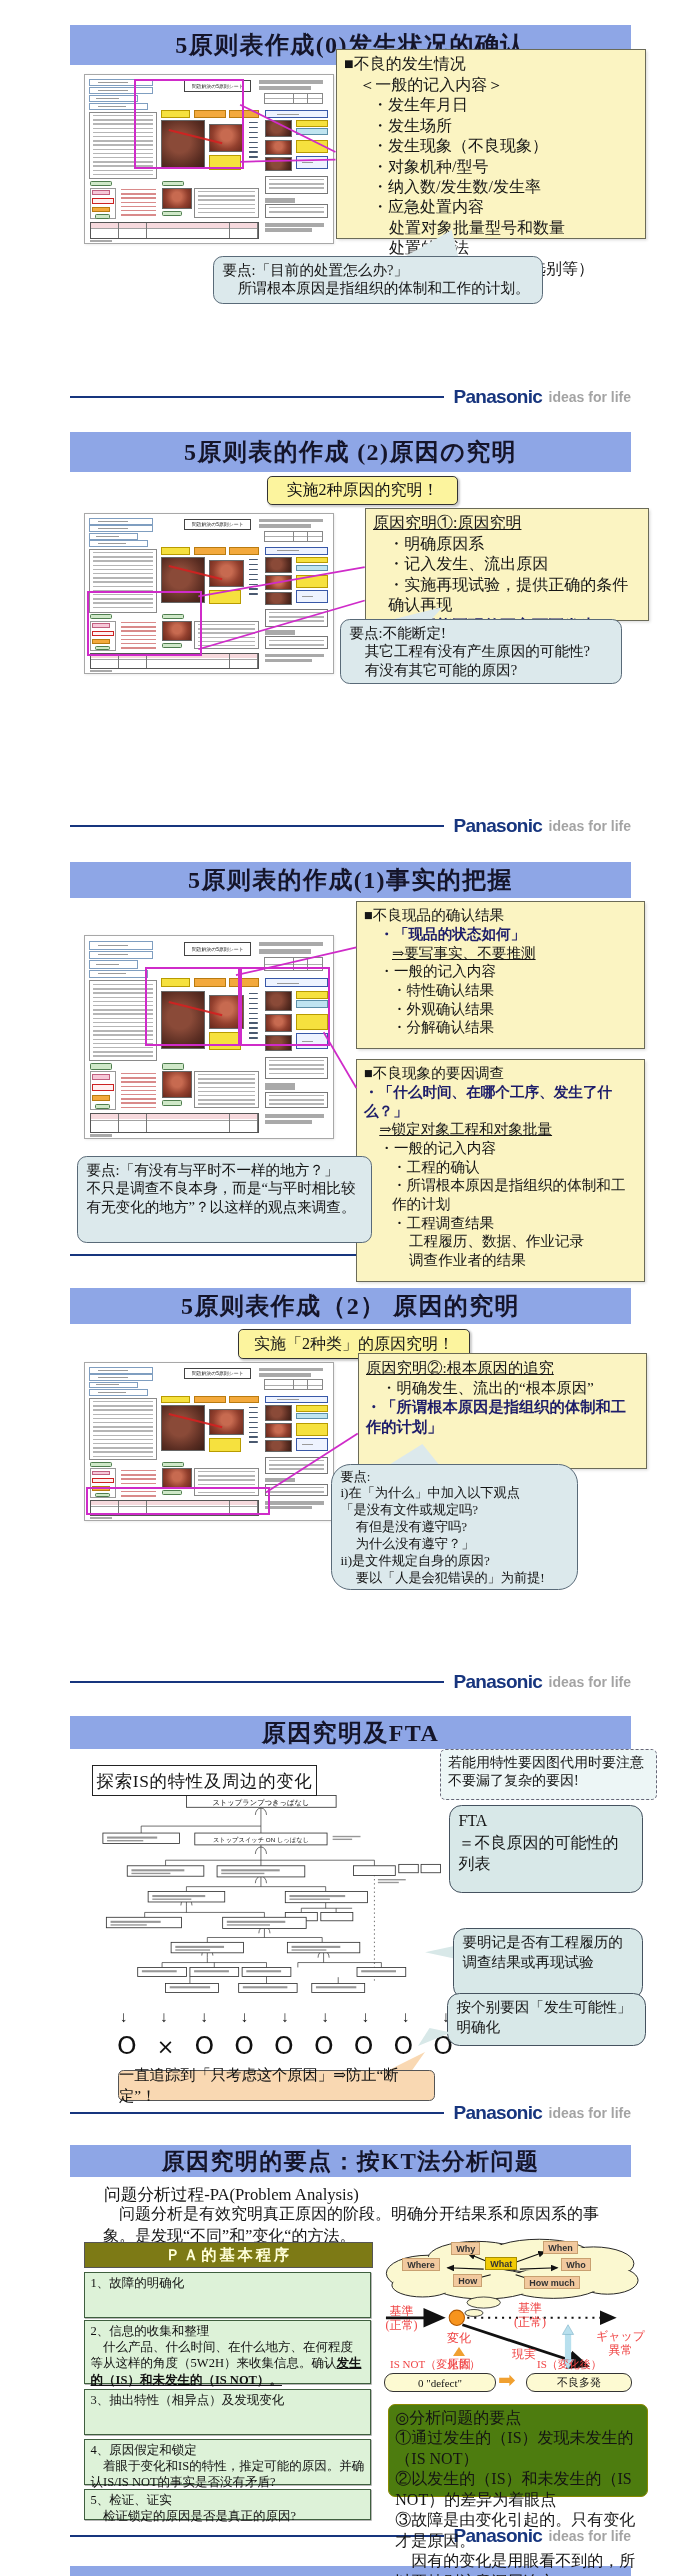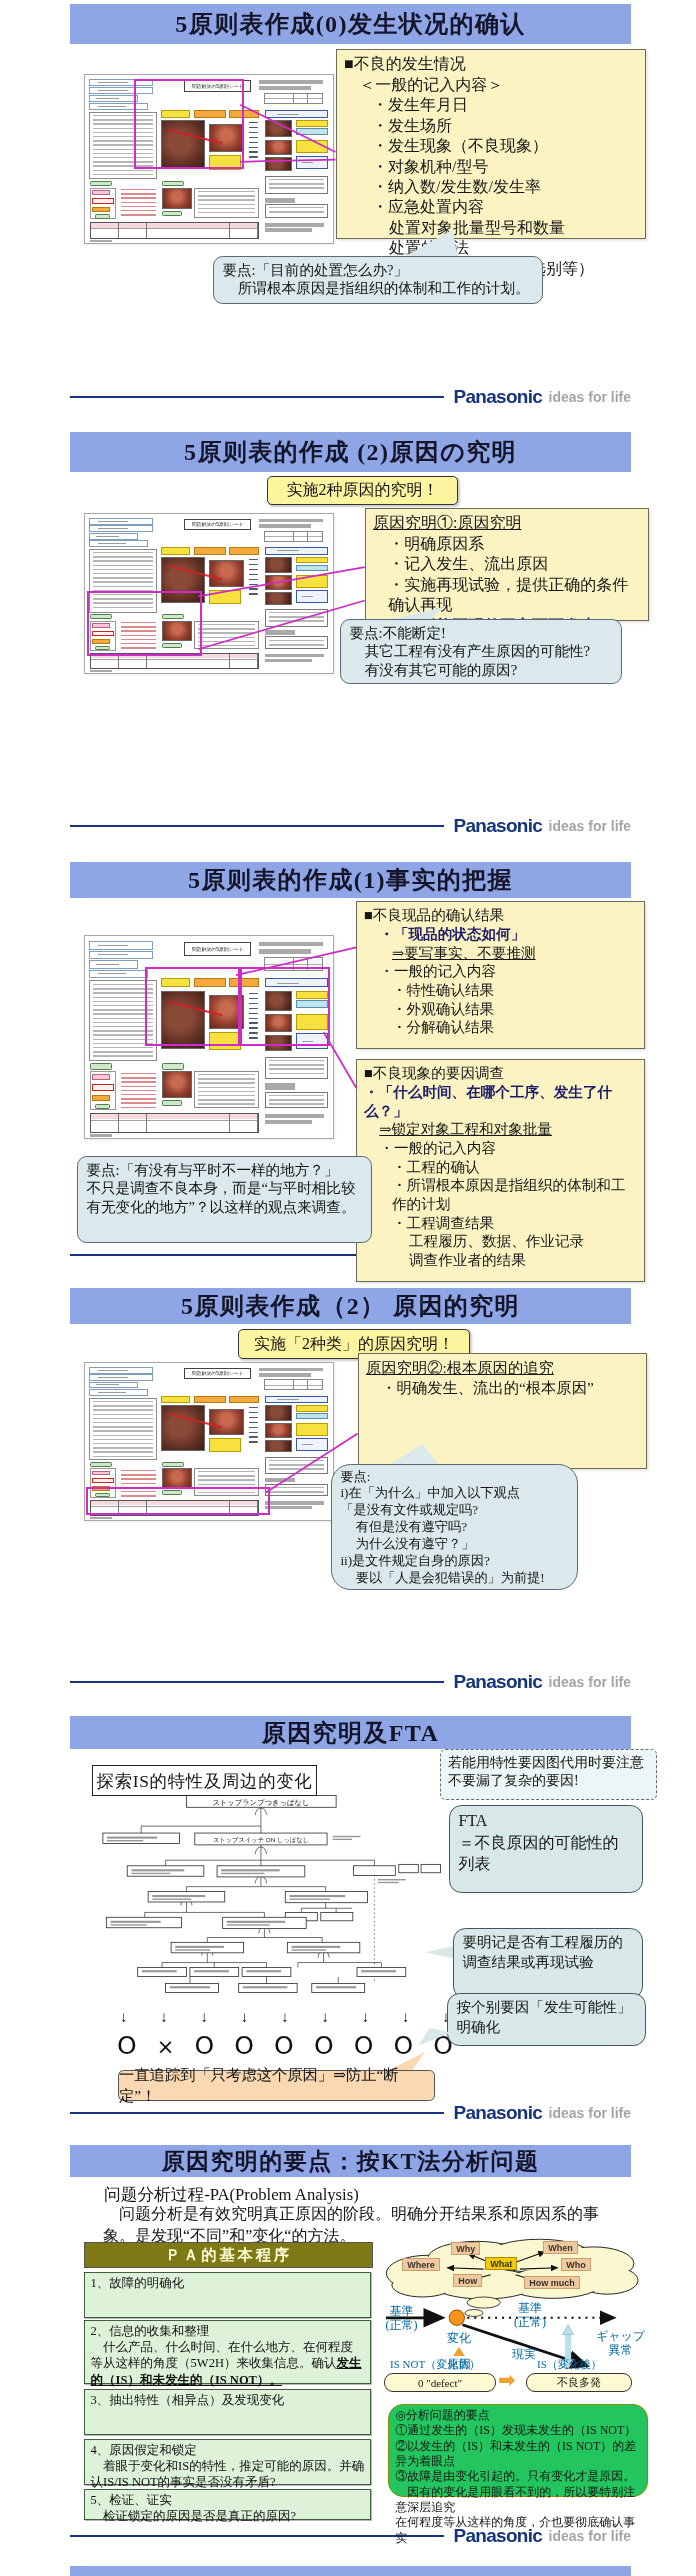--- a/index.html
+++ b/index.html
@@ -75,39 +75,39 @@
   
   .pahdr{position:absolute;left:84px;width:287px;background:#7d7a15;color:#ffffd8;border:0.7px solid #555;
          display:flex;align-items:center;justify-content:center;font-size:15.3px;font-weight:bold;
          letter-spacing:2.8px;z-index:2}
   .step{position:absolute;left:84px;width:287px;background:#ddf2d8;border:0.7px solid #3f5f3f;
         font-size:12.5px;line-height:1.3;padding:2.1px 5.6px;color:#111;box-shadow:0.7px 0.7px 0 #999;z-index:2;box-sizing:border-box}
   .step .em{font-weight:bold;text-decoration:underline}
   .cl{position:absolute;background:#f2c99e;border:0.7px solid #c8a070;font:bold 9px "Liberation Sans",sans-serif;
       padding:0.7px 4.2px;color:#333;z-index:3}
   .cl.gold{background:#f2cb05;border-color:#a89000}
-  .dl{position:absolute;font-size:12px;color:#0369a1;white-space:pre-line;text-align:center;line-height:1.15;z-index:3}
+  .dl{position:absolute;font-size:12px;color:#ef4444;white-space:pre-line;text-align:center;line-height:1.15;z-index:3}
   .pill{position:absolute;background:#fdfad2;border:1px solid #333;border-radius:9px;display:flex;
         align-items:center;justify-content:center;font-size:11px;z-index:3}
   .blockarrow{position:absolute;color:#f0a030;font:bold 21px "DejaVu Sans",sans-serif;z-index:3}
   .uptri{position:absolute;width:0;height:0;border-left:6.3px solid transparent;border-right:6.3px solid transparent;
          border-bottom:9px solid #f0a030;z-index:3}
-  .ptsbox{position:absolute;background:#22c55e;border:1.4px solid #8a8a00;border-radius:15px;
-          padding:2.8px 6.3px;font-size:12px;line-height:1.32;z-index:3}
+  .ptsbox{position:absolute;background:#4d7c0f;border:1.4px solid #8a8a00;border-radius:7px;
+          padding:2.8px 6.3px;font-size:16px;line-height:1.32;z-index:3}
   .sub{position:absolute;font-size:16.7px;z-index:2}
   .para{position:absolute;font-size:16px;line-height:1.35;z-index:2;white-space:pre-line}
   .partbar{position:absolute;left:70px;width:561px;top:2566px;height:9.7px;background:#8ea6e6}
 </style>
 </head>
 <body>
 
 <div class="page">
 
   <div class="slide">
-    <div class="titlebar" style="top:4px;height:40px">
+    <div class="titlebar" style="top:25px;height:40px">
       <span>5原则表作成(0)发生状况的确认</span>
       </div>
     <div class="form-thumb" style="left:84px;top:74px;width:248px;height:168px">
         <div class="fi fc" style="left: 1.5%; top: 2.5%; width: 26%; height: 4.2%;"></div>
         <div class="fi fc" style="left: 1.5%; top: 7.2%; width: 26%; height: 4.2%;"></div>
         <div class="fi fc" style="left: 1.5%; top: 11.9%; width: 20%; height: 4.2%;"></div>
         <div class="fi fc" style="left: 1.5%; top: 16.6%; width: 24%; height: 4.2%;"></div>
         <div class="fi ft" style="left: 40%; top: 3%; width: 27%; height: 7%;">問題解決の5原則シート</div>
         <div class="fi fl" style="left: 70%; top: 3%; width: 26%; height: 2.2%;"></div>
         <div class="fi fl" style="left: 70%; top: 6.5%; width: 21%; height: 2.2%;"></div>
@@ -390,20 +390,21 @@
         <div class="fi fl" style="left: 72.5%; top: 91%; width: 19%; height: 2.2%;"></div>
         <div class="fi fl" style="left: 2%; top: 98%; width: 9%; height: 1.5%;"></div>
       </div>
     <div class="hl" style="left:86px;top:200px;width:180px;height:24px"></div>
     <svg class="ov" viewBox="0 0 1000 617">
       <line x1="382" y1="295" x2="514" y2="210"></line>
       </svg>
     <div class="ybox" style="left:358px;top:66px;width:273px;height:106px;font-size:15.3px">
       <span class="bl ul">原因究明②:根本原因的追究</span>
       <span class="bl in1">・明确发生、流出的“根本原因”</span>
+      <span class="bl bn">・「所谓根本原因是指组织的体制和工作的计划」</span>
     </div>
     <div class="tail" style="left:386px;top:157px;width:56px;height:21px;clip-path:polygon(65% 0,5% 100%,95% 100%)"></div>
     <div class="callout" style="left:331px;top:177px;width:228px;height:117px;font-size:13.2px;border-radius:19.5px">
       <span class="bl">要点:</span>
       <span class="bl">i)在「为什么」中加入以下观点</span>
       <span class="bl">「是没有文件或规定吗?</span>
       <span class="bl in1">有但是没有遵守吗?</span>
       <span class="bl in1">为什么没有遵守？」</span>
       <span class="bl">ii)是文件规定自身的原因?</span>
       <span class="bl in1">要以「人是会犯错误的」为前提!</span>

